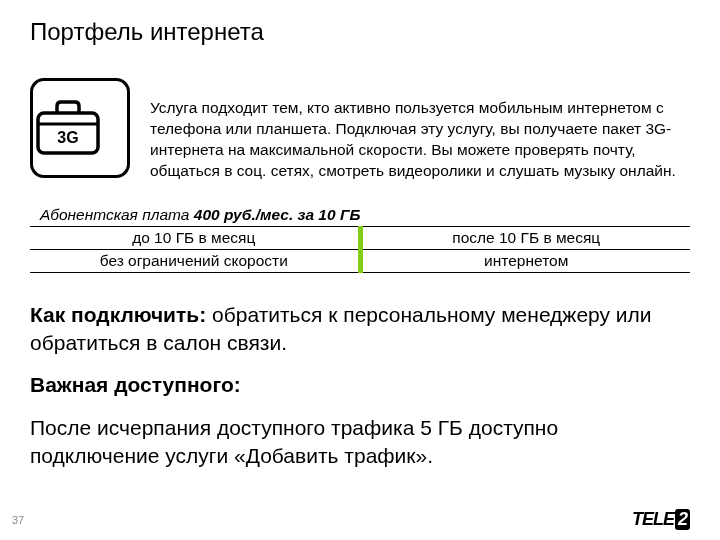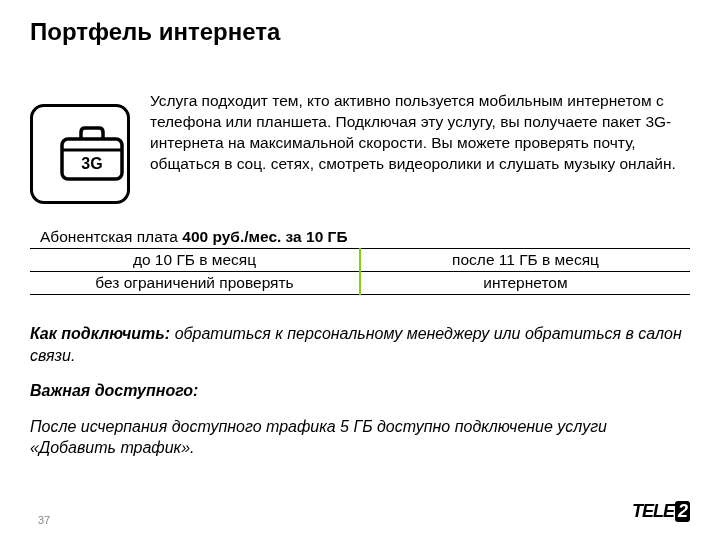--- a/index.html
+++ b/index.html
@@ -7,83 +7,82 @@
     width: 720px;
     height: 540px;
     font-family: Arial, Helvetica, sans-serif;
     background: #fff;
     position: relative;
     padding: 18px 30px 40px 30px;
     color: #000;
   }
   .title {
     font-size: 24px;
-    font-weight: bold;
-    margin-bottom: 25px;
+    font-weight: normal;
+    margin-bottom: 32px;
   }
   .intro-row {
     display: flex;
     gap: 20px;
     margin-bottom: 24px;
   }
   .icon-box {
     flex: 0 0 100px;
     height: 100px;
     border: 3px solid #000;
     border-radius: 14px;
     display: flex;
     align-items: center;
-    justify-content: flex-end;
-    margin-top: 33px;
+    justify-content: flex-start;
   }
   .intro-text {
     flex: 1;
     font-size: 15.5px;
     line-height: 1.35;
     margin-top: 20px;
   }
   .fee-line {
     font-size: 15.5px;
     margin: 8px 0 2px 10px;
+    font-style: italic;
   }
   .fee-line .bold { font-weight: bold; }
   table {
     width: 100%;
     border-collapse: collapse;
     font-size: 15.5px;
     margin-bottom: 28px;
   }
   table td {
     border: 1px solid #000;
     border-left: none;
     border-right: none;
     padding: 2px 8px;
     text-align: center;
     width: 50%;
   }
-  table td:first-child { border-right: 2px solid #84cc16; }
+  table td:first-child { border-right: 5px solid #84cc16; }
   table tr:first-child td { border-top: 1px solid #000; }
   .section {
-    font-size: 16px;
+    font-size: 21px;
     line-height: 1.35;
     margin-bottom: 14px;
-    font-style: italic;
   }
   .section .bold { font-weight: bold; }
   .page-num {
     position: absolute;
-    left: 38px;
+    left: 12px;
     bottom: 14px;
     font-size: 11px;
     color: #888;
   }
   .logo {
     position: absolute;
     right: 30px;
-    bottom: 18px;
+    bottom: 10px;
     font-size: 18px;
     font-weight: 900;
     font-style: italic;
     letter-spacing: -1px;
     color: #000;
   }
   .logo .two {
     display: inline-block;
     background: #000;
     color: #fff;
@@ -110,24 +109,24 @@
 </div>
 
 <div class="fee-line">
   <span>Абонентская плата </span><span class="bold">400 руб./мес. за 10 ГБ</span>
 </div>
 
 <table>
   <tbody>
       <tr>
     <td>до 10 ГБ в месяц</td>
-    <td>после 11 ГБ в месяц</td>
+    <td>после 10 ГБ в месяц</td>
   </tr>
   <tr>
-    <td>без ограничений проверять</td>
+    <td>без ограничений скорости</td>
     <td>интернетом</td>
   </tr>
 </tbody>
   </table>
 
 <div class="section">
   <span class="bold">Как подключить: </span><span>обратиться к персональному менеджеру или обратиться в салон связи.</span>
 </div>
 
 <div class="section">

